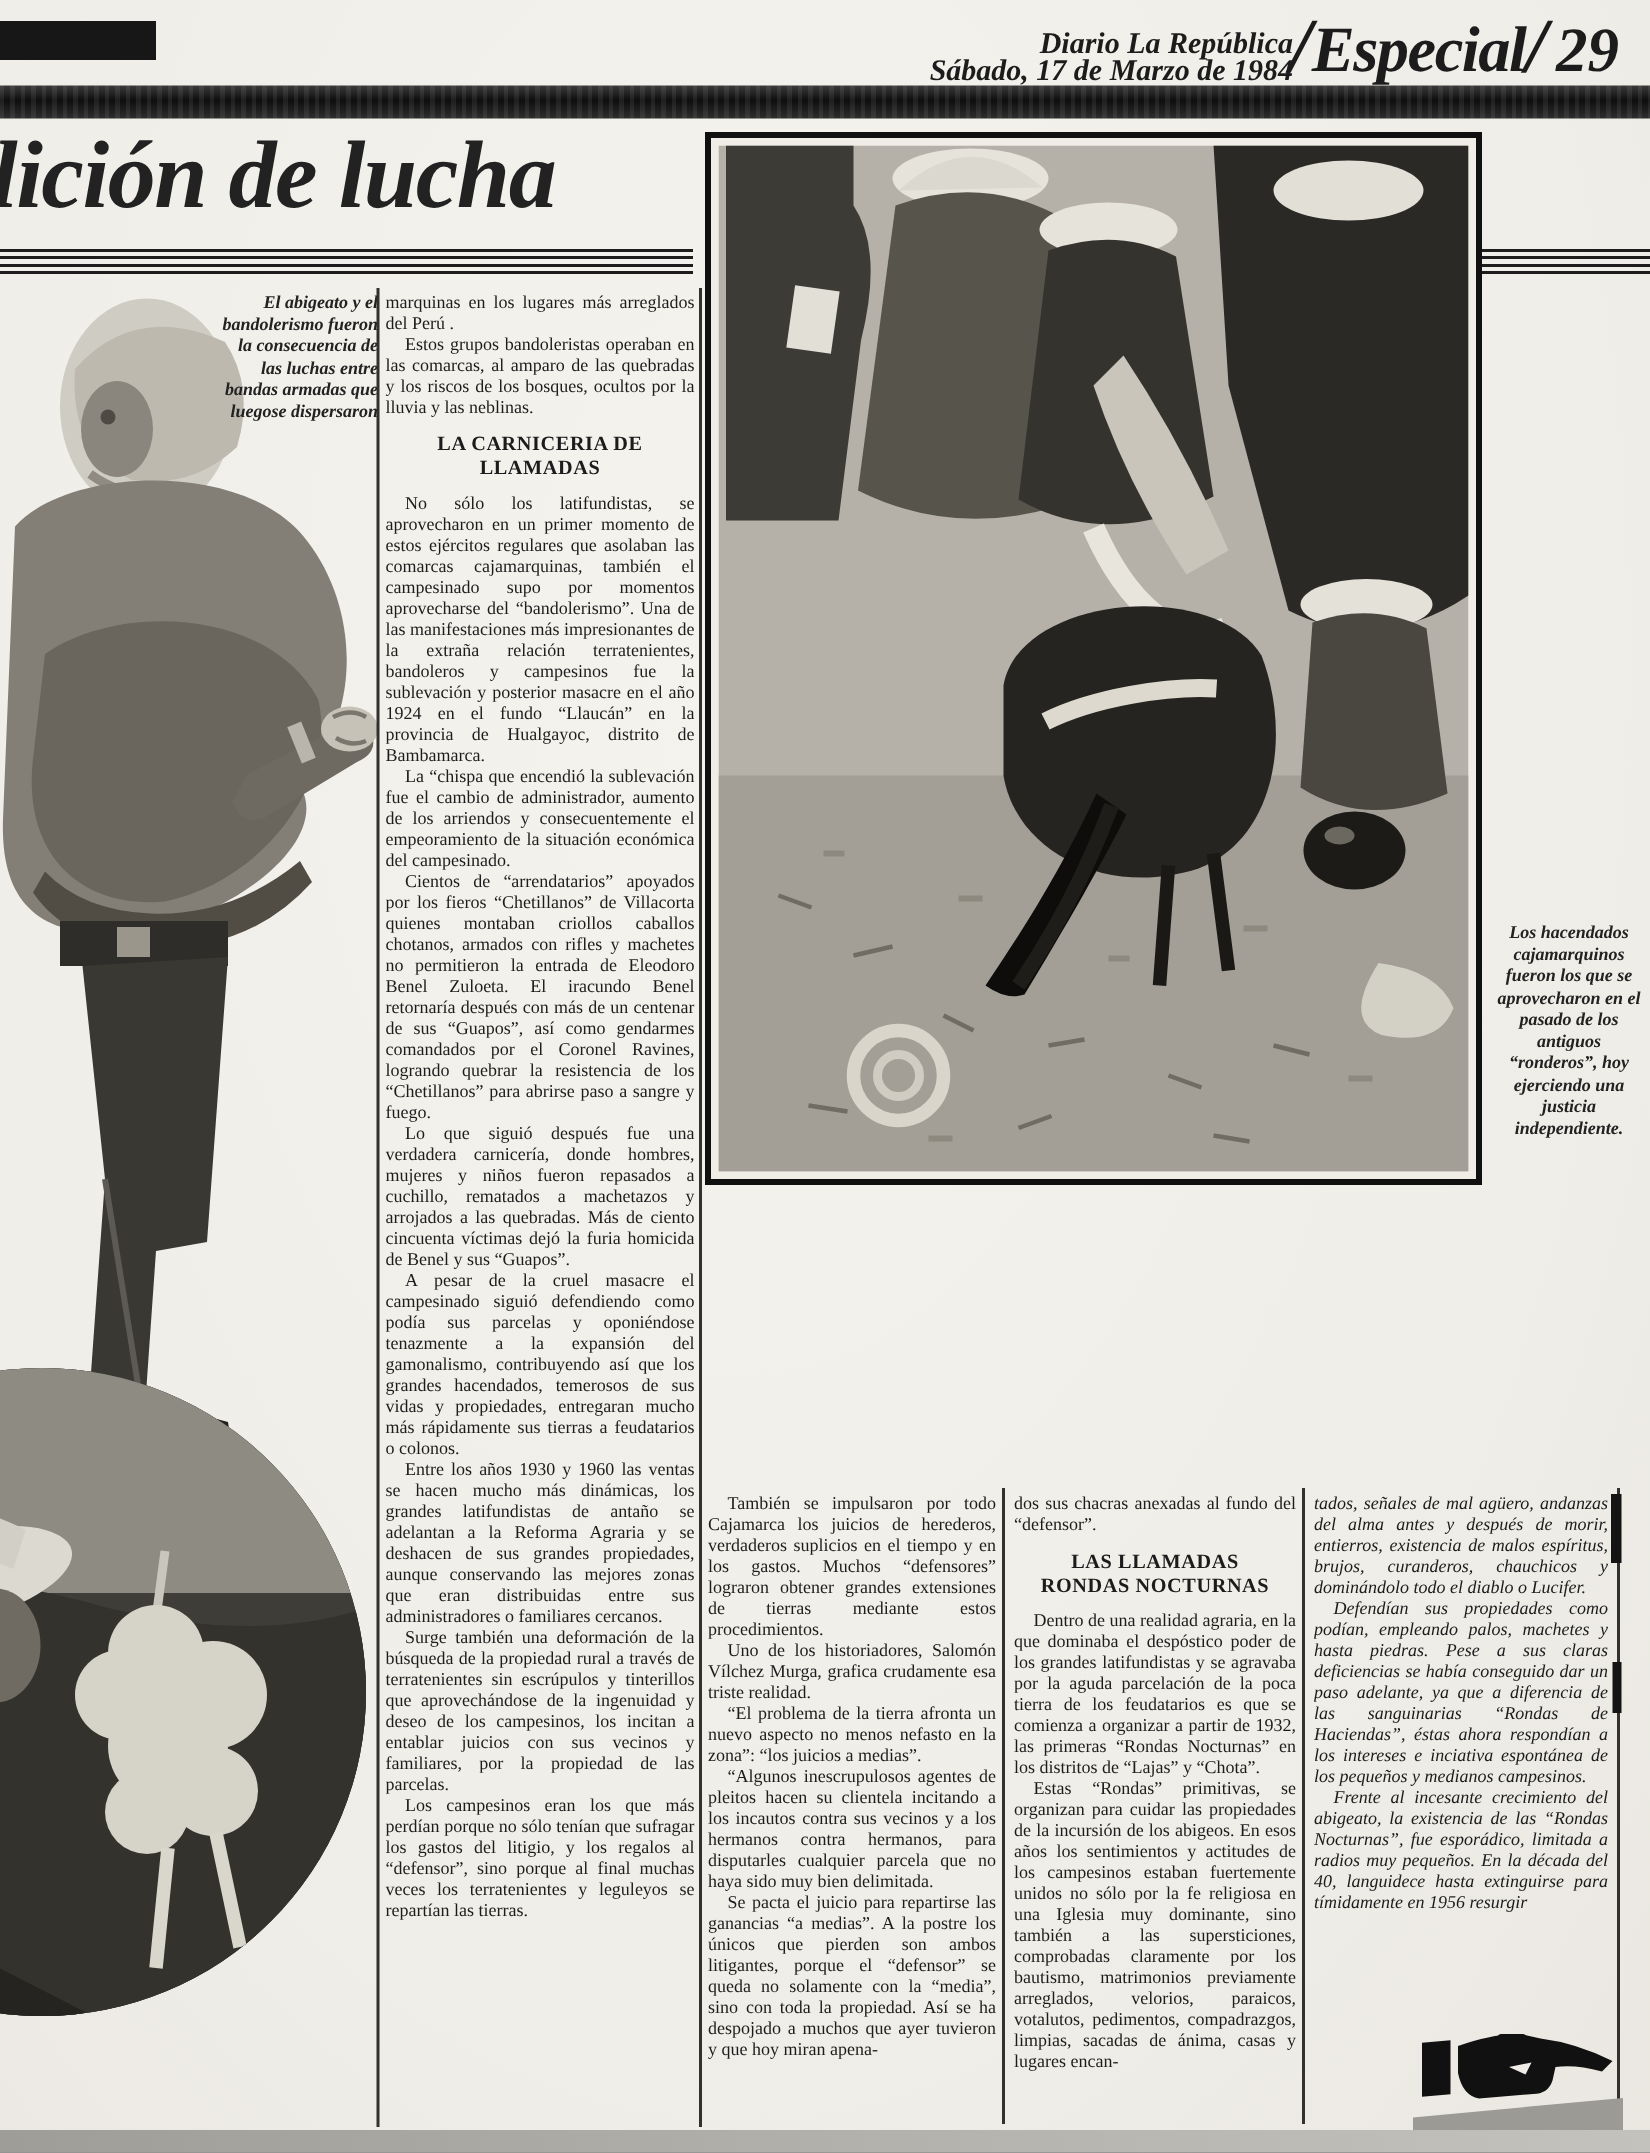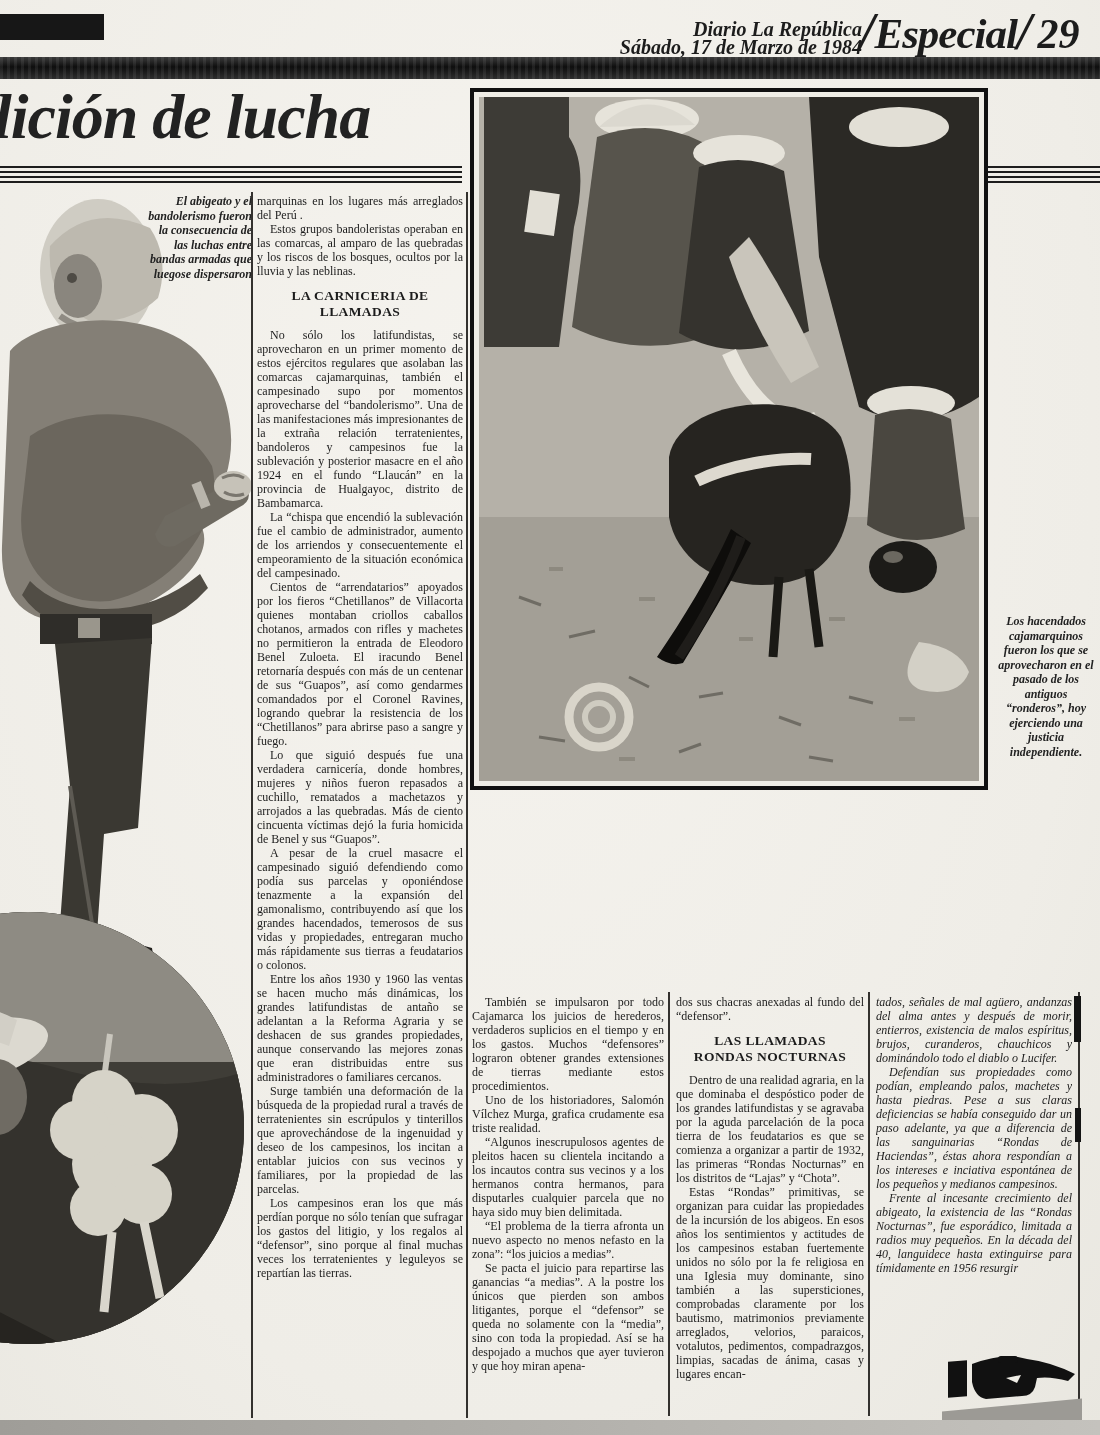--- a/index.html
+++ b/index.html
@@ -187,22 +187,22 @@
       </g>
     </svg>
   </div>
 
   <div class="abs caption cap-right">Los hacendados cajamarquinos fueron los que se aprovecharon en el pasado de los antiguos “ronderos”, hoy ejerciendo una justicia independiente.</div>
 
 
   <div class="abs body-text bcol bcol1">
     <p class="ind">También se impulsaron por todo Cajamarca los juicios de herederos, verdaderos suplicios en el tiempo y en los gastos. Muchos “defensores” lograron obtener grandes extensiones de tierras mediante estos procedimientos.</p>
     <p class="ind">Uno de los historiadores, Salomón Vílchez Murga, grafica crudamente esa triste realidad.</p>
+    <p class="ind">“El problema de la tierra afronta un nuevo aspecto no menos nefasto en la zona”: “los juicios a medias”.</p>
     <p class="ind">“Algunos inescrupulosos agentes de pleitos hacen su clientela incitando a los incautos contra sus vecinos y a los hermanos contra hermanos, para disputarles cualquier parcela que no haya sido muy bien delimitada.</p>
-    <p class="ind">“El problema de la tierra afronta un nuevo aspecto no menos nefasto en la zona”: “los juicios a medias”.</p>
     <p class="ind">Se pacta el juicio para repartirse las ganancias “a medias”. A la postre los únicos que pierden son ambos litigantes, porque el “defensor” se queda no solamente con la “media”, sino con toda la propiedad. Así se ha despojado a muchos que ayer tuvieron y que hoy miran apena-</p>
   </div>
 
   <div class="abs body-text bcol bcol2">
     <p>dos sus chacras anexadas al fundo del “defensor”.</p>
     <h3 class="col-head" style="max-width:168px;">LAS LLAMADAS RONDAS NOCTURNAS</h3>
     <p class="ind">Dentro de una realidad agraria, en la que dominaba el despóstico poder de los grandes latifundistas y se agravaba por la aguda parcelación de la poca tierra de los feudatarios es que se comienza a organizar a partir de 1932, las primeras “Rondas Nocturnas” en los distritos de “Lajas” y “Chota”.</p>
     <p class="ind">Estas “Rondas” primitivas, se organizan para cuidar las propiedades de la incursión de los abigeos. En esos años los sentimientos y actitudes de los campesinos estaban fuertemente unidos no sólo por la fe religiosa en una Iglesia muy dominante, sino también a las supersticiones, comprobadas claramente por los bautismo, matrimonios previamente arreglados, velorios, paraicos, votalutos, pedimentos, compadrazgos, limpias, sacadas de ánima, casas y lugares encan-</p>
   </div>
 

